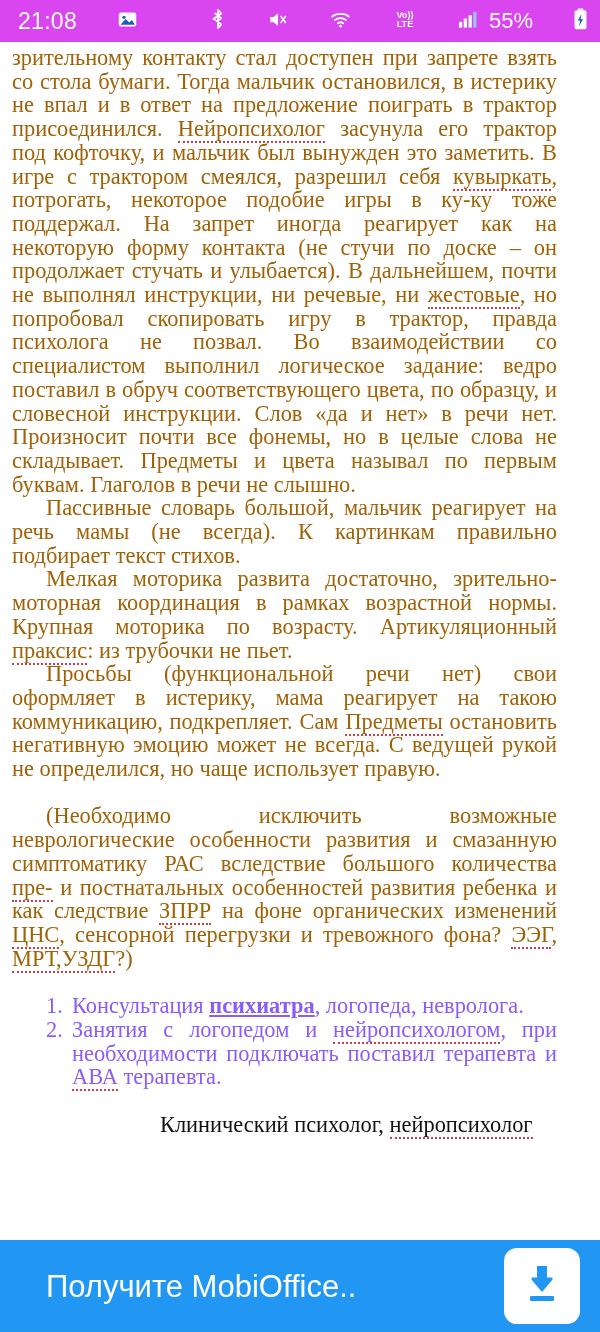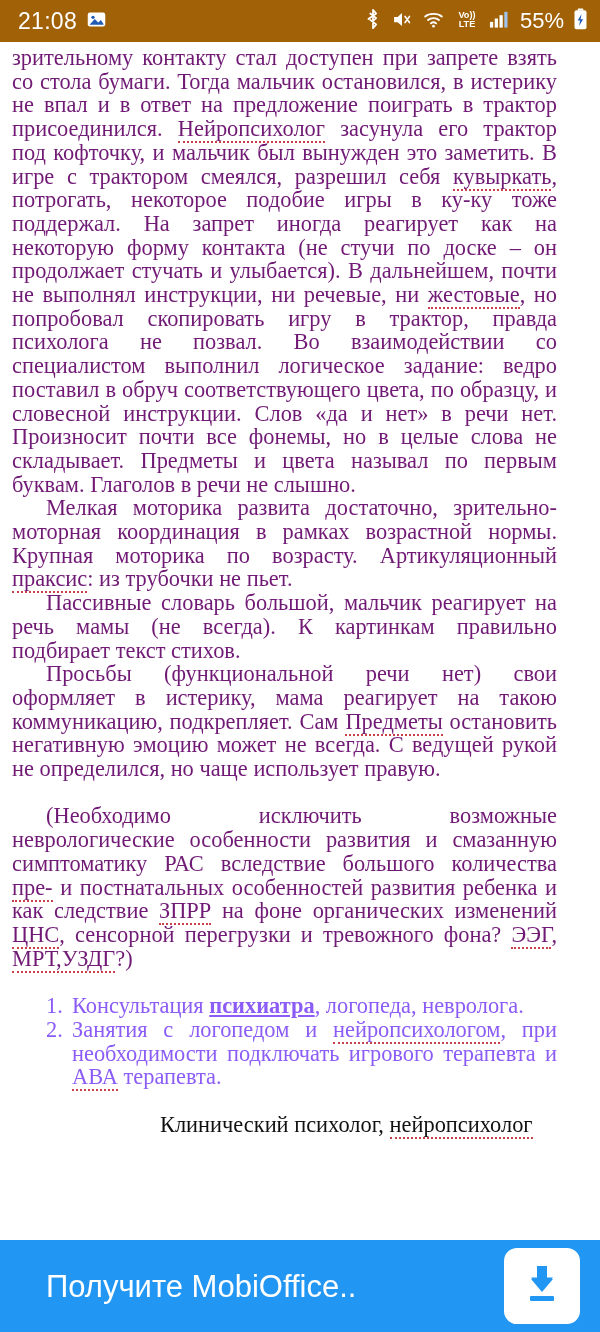--- a/index.html
+++ b/index.html
@@ -11,21 +11,21 @@
     width: 600px;
     height: 1332px;
     overflow: hidden;
     font-family: "Liberation Serif", "DejaVu Serif", serif;
     position: relative;
   }
 
   
   #status-bar {
     height: 42px;
-    background: #a16207;
+    background: #d946ef;
     display: flex;
     align-items: center;
     justify-content: space-between;
     padding: 0 12px 0 18px;
     box-sizing: border-box;
     color: #ffffff;
     font-family: "Liberation Sans", "DejaVu Sans", sans-serif;
   }
   #status-left {
     display: flex;
@@ -41,39 +41,39 @@
   #status-right {
     display: flex;
     align-items: center;
     gap: 9px;
   }
   .battery-pct {
     font-size: 22px;
     line-height: 1;
     margin-left: 1px;
   }
-  .sicon { display: block; }
+  .sicon { display: block; margin-left: 31px; }
 
   
   #doc-page {
     position: absolute;
     top: 42px;
     left: 0;
     right: 0;
     bottom: 92px;
     background: #ffffff;
     overflow: hidden;
     padding: 4px 43px 0 12px;
     box-sizing: border-box;
   }
   .para {
     margin: 0;
     font-size: 22.4px;
     line-height: 23.7px;
-    color: #701a75;
+    color: #a16207;
     text-align: justify;
     text-justify: inter-word;
     hyphens: none;
     word-spacing: 0px;
   }
   .para.indent { text-indent: 34px; }
   .para.blank { height: 23.7px; }
   .sig {
     margin: 0;
     font-size: 22.4px;
@@ -224,29 +224,29 @@
         <rect x="1" y="2.2" width="12" height="19" rx="2" fill="#ffffff"></rect>
         <path d="M8 6 L4.2 12.4 L6.6 12.4 L5.6 18 L9.6 11.2 L7.1 11.2 Z" fill="#1f5bb5"></path>
       </svg>
     </span>
   </div>
 </div>
 
 <div id="doc-page">
   <div id="doc-body">
       <div class="para"><span>зрительному контакту стал доступен при запрете взять со стола бумаги. Тогда мальчик остановился, в истерику не впал и в ответ на предложение поиграть в трактор присоединился.  </span><span class="sp">Нейропсихолог</span><span> засунула его трактор под кофточку, и мальчик был вынужден это заметить. В игре с трактором смеялся, разрешил себя </span><span class="sp">кувыркать</span><span>, потрогать, некоторое подобие игры в ку-ку тоже поддержал. На запрет иногда реагирует как на некоторую форму контакта (не стучи по доске – он продолжает стучать и улыбается). В дальнейшем, почти не выполнял инструкции, ни речевые, ни </span><span class="sp">жестовые</span><span>, но попробовал скопировать игру в трактор, правда психолога не позвал. Во взаимодействии со специалистом выполнил логическое задание: ведро поставил в обруч соответствующего цвета, по образцу, и словесной инструкции.  Слов «да и нет» в речи нет. Произносит почти все фонемы, но в целые слова не складывает. Предметы и цвета называл по первым буквам. Глаголов в речи не слышно.</span></div>
+      <div class="para indent"><span>Пассивные словарь большой, мальчик реагирует на речь мамы (не всегда). К картинкам правильно подбирает текст стихов.</span></div>
       <div class="para indent"><span>Мелкая моторика развита достаточно, зрительно-моторная координация в рамках возрастной нормы.  Крупная моторика по возрасту. Артикуляционный </span><span class="sp">праксис</span><span>: из трубочки не пьет.</span></div>
-      <div class="para indent"><span>Пассивные словарь большой, мальчик реагирует на речь мамы (не всегда). К картинкам правильно подбирает текст стихов.</span></div>
       <div class="para indent"><span>Просьбы (функциональной речи нет) свои оформляет в истерику, мама реагирует на такою коммуникацию, подкрепляет. Сам </span><span class="sp">Предметы</span><span> остановить негативную эмоцию может не всегда. С ведущей рукой не определился, но чаще использует правую.</span></div>
       <div class="para blank"></div>
       <div class="para indent"><span>(Необходимо исключить возможные неврологические особенности развития и смазанную симптоматику РАС вследствие большого количества </span><span class="sp">пре-</span><span> и постнатальных особенностей развития ребенка и как следствие </span><span class="sp">ЗПРР</span><span> на фоне органических изменений </span><span class="sp">ЦНС</span><span>, сенсорной перегрузки и тревожного фона? </span><span class="sp">ЭЭГ</span><span>, </span><span class="sp">МРТ,УЗДГ</span><span>?)</span></div>
       <div class="para blank"></div>
       <ol class="rec-list">
         <li><span>Консультация </span><span class="bold u-solid">психиатра</span><span>, логопеда, невролога.</span></li>
-        <li><span>Занятия с логопедом и </span><span class="sp">нейропсихологом</span><span>, при необходимости подключать игрового терапевта и </span><span class="sp">АВА</span><span> терапевта.</span></li>
+        <li><span>Занятия с логопедом и </span><span class="sp">нейропсихологом</span><span>, при необходимости подключать поставил терапевта и </span><span class="sp">АВА</span><span> терапевта.</span></li>
       </ol>
       <div class="para blank"></div>
       <div class="sig"><span>Клинический психолог, </span><span class="sp">нейропсихолог</span></div>
     </div>
 </div>
 
 <div id="ad-banner">
   <div id="ad-text">Получите MobiOffice..</div>
   <div id="download-button">
     <span>

